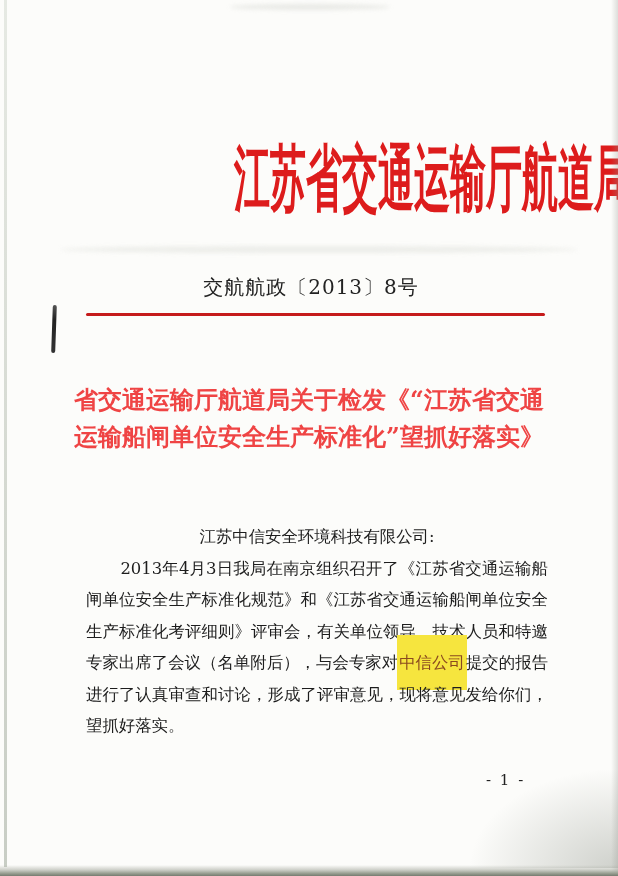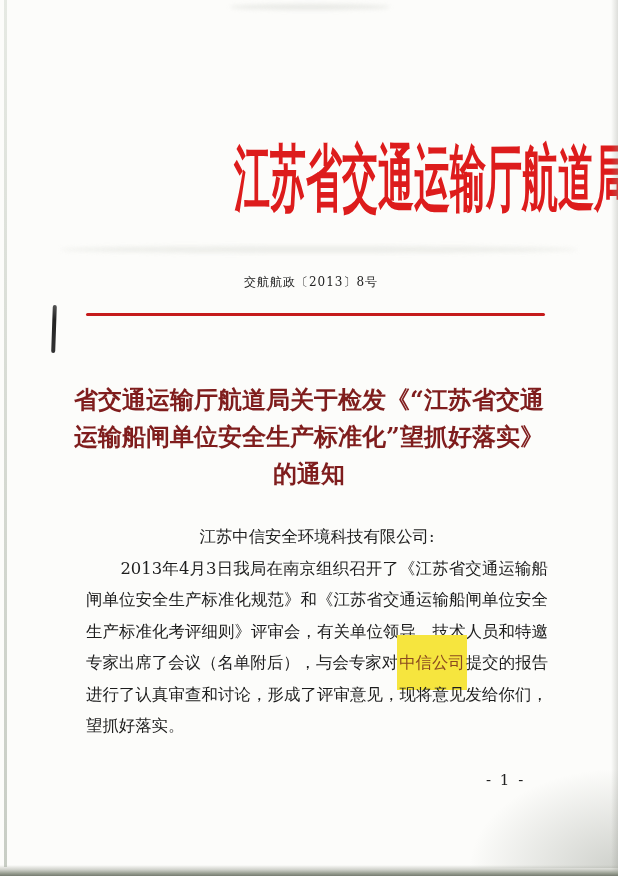--- a/index.html
+++ b/index.html
@@ -29,21 +29,21 @@
     transform: scaleX(0.50);
     transform-origin: center center;
     letter-spacing: 0px;
   }
 
   
   .doc-number {
     position: absolute;
     top: 274px; left: 4px; right: 0;
     text-align: center;
-    font-size: 12px;
+    font-size: 20px;
     letter-spacing: 1px;
     color: #222;
   }
 
   
   .red-rule {
     position: absolute;
     top: 313px; left: 86px;
     width: 459px; height: 3px;
     background: #c51b1b;
@@ -61,21 +61,21 @@
   }
 
   
   .notice-title {
     position: absolute;
     top: 381px; left: 30px; right: 30px;
     text-align: center;
     font-size: 24px;
     font-weight: bold;
     line-height: 37px;
-    color: #7f1d1d;
+    color: #ef4444;
   }
 
   
   .body-text {
     position: absolute;
     top: 521px; left: 86px;
     width: 462px;
     font-size: 16.4px;
     line-height: 31.5px;
     color: #1d1d1d;
@@ -162,21 +162,20 @@
 
   <div class="doc-number">交航航政〔2013〕8号</div>
 
   <div class="red-rule"></div>
 
   <div class="staple"></div>
 
   <div class="notice-title">
     <div>省交通运输厅航道局关于检发《“江苏省交通</div>
     <div>运输船闸单位安全生产标准化”望抓好落实》</div>
-    <div>的通知</div>
   </div>
 
   <div class="body-text">
     <div class="recipient">江苏中信安全环境科技有限公司:</div>
     <p class="paragraph"><span>2013年4月3日我局在南京组织召开了《江苏省交通运输船闸单位安全生产标准化规范》和《江苏省交通运输船闸单位安全生产标准化考评细则》评审会，有关单位领导、技术人员和特邀专家出席了会议（名单附后），与会专家对</span><span class="highlight">中信公司</span><span>提交的报告进行了认真审查和讨论，形成了评审意见，现将意见发给你们，望抓好落实。</span></p>
   </div>
 
   <div class="page-number">- 1 -</div>
 
   <div class="corner-shadow-br"></div>

